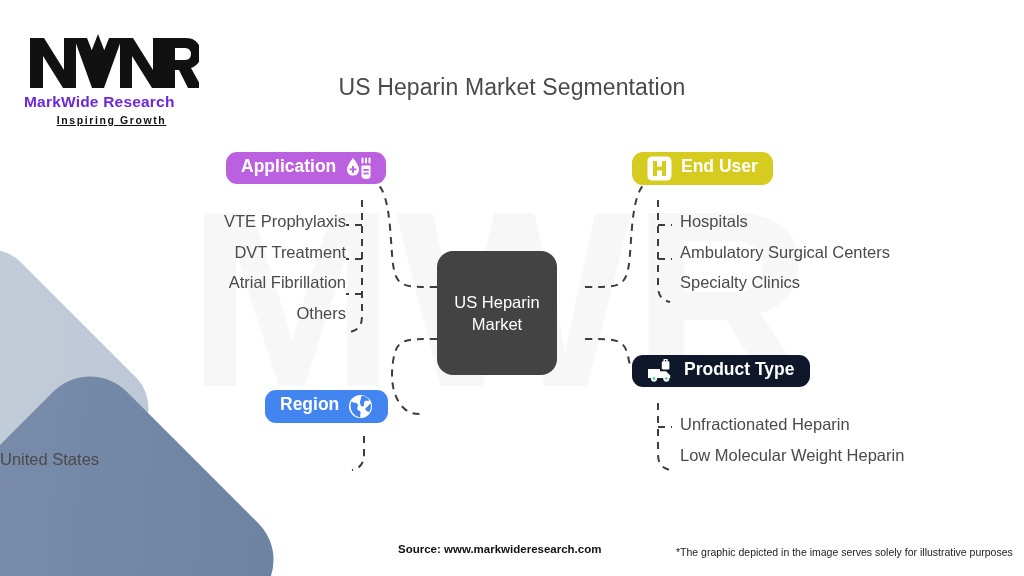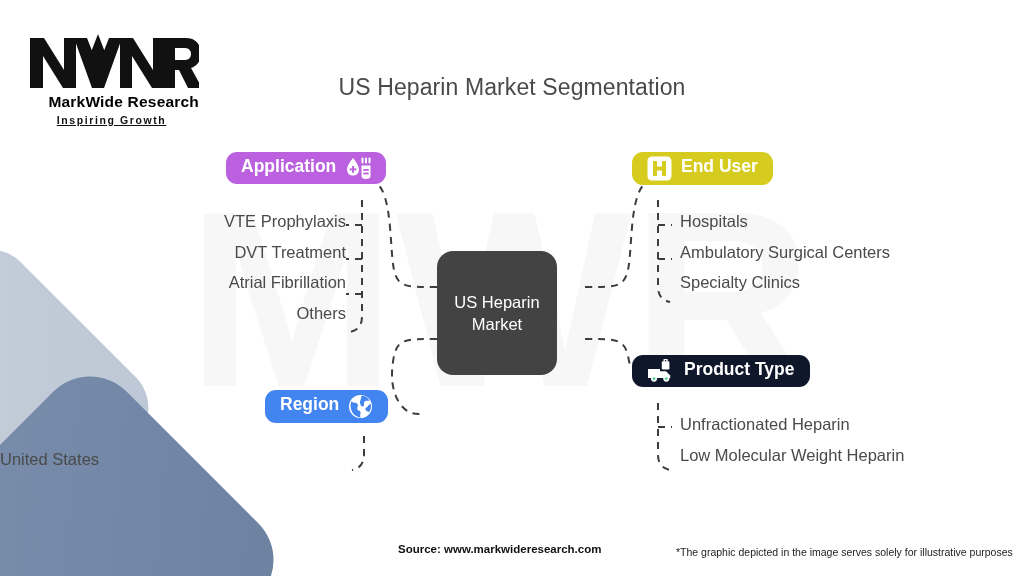--- a/index.html
+++ b/index.html
@@ -41,21 +41,21 @@
     width: 880px; height: 230px;
     opacity: .55;
     pointer-events: none;
   }
 
   
   #logo { position: absolute; left: 24px; top: 30px; width: 175px; }
   #logo svg { display: block; }
   #logo .brand {
     font-size: 15.5px; font-weight: bold; letter-spacing: .2px;
-    color: #000000; text-align: right; margin-top: 1px;
+    color: #6d28d9; text-align: left; margin-top: 1px;
   }
   #logo .tag {
     font-size: 10.5px; font-weight: bold; letter-spacing: 1.6px;
     color: #111; text-align: center; margin-top: 3px; text-decoration: underline;
   }
 
   
   #title {
     position: absolute; left: 0; top: 74px; width: 1024px;
     text-align: center;

